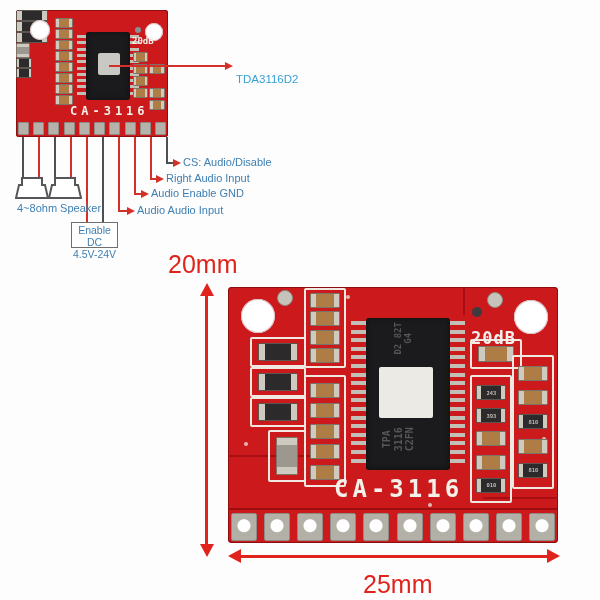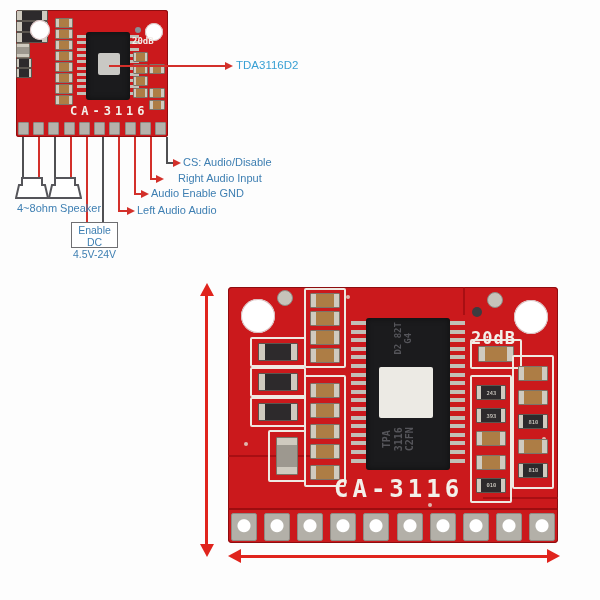--- a/index.html
+++ b/index.html
@@ -116,21 +116,21 @@
         <div class="pin-sm"></div>
         <div class="pin-sm"></div>
         <div class="pin-sm"></div>
         <div class="pin-sm"></div>
         <div class="pin-sm"></div>
     </div>
   </div>
 
   <div class="lh c-red" style="left:109px;top:65px;width:116px;"></div>
   <div class="arr r" style="left:225px;top:61.5px;"></div>
-  <div class="blab" style="left:236px;top:59px;color:#38a0d4;font-size:11.5px;">TDA3116D2</div>
+  <div class="blab" style="left:236px;top:73px;color:#38a0d4;font-size:11.5px;">TDA3116D2</div>
 
   <div class="lv c-dark" style="left:22px;top:137px;height:42px;"></div>
   <div class="lv c-red" style="left:38px;top:137px;height:42px;"></div>
   <div class="lv c-dark" style="left:54px;top:137px;height:42px;"></div>
   <div class="lv c-red" style="left:70px;top:137px;height:42px;"></div>
   <div class="lv c-red" style="left:86px;top:137px;height:85px;"></div>
   <div class="lv c-dark" style="left:102px;top:137px;height:85px;"></div>
   <div class="lv c-red" style="left:118px;top:137px;height:74px;"></div>
   <div class="lv c-red" style="left:134px;top:137px;height:57px;"></div>
   <div class="lv c-red" style="left:150px;top:137px;height:42px;"></div>
@@ -144,29 +144,29 @@
   </svg>
   <div class="blab" style="left:17px;top:202px;font-size:11px;">4~8ohm Speaker</div>
 
   <div class="dc-box" style="left:71px;top:222px;width:47px;height:26px;">
     <div>Enable DC</div>
     <div>4.5V-24V</div>
   </div>
 
   <div class="lh c-red" style="left:118px;top:210px;width:10px;"></div>
   <div class="arr r" style="left:127px;top:206.5px;"></div>
-  <div class="blab" style="left:137px;top:204px;">Left Audio Audio</div>
+  <div class="blab" style="left:137px;top:204px;">Audio Audio Input</div>
 
   <div class="lh c-red" style="left:134px;top:193px;width:8px;"></div>
   <div class="arr r" style="left:141px;top:189.5px;"></div>
   <div class="blab" style="left:151px;top:187px;">Audio Enable GND</div>
 
   <div class="lh c-red" style="left:150px;top:178px;width:7px;"></div>
   <div class="arr r" style="left:156px;top:174.5px;"></div>
-  <div class="blab" style="left:178px;top:171.5px;">Right Audio Input</div>
+  <div class="blab" style="left:166px;top:171.5px;">Right Audio Input</div>
 
   <div class="lh c-dark" style="left:166px;top:162px;width:8px;"></div>
   <div class="arr r" style="left:173px;top:158.5px;"></div>
   <div class="blab" style="left:183px;top:156px;">CS: Audio/Disable</div>
 
   <div class="pcb" style="left:228px;top:287px;width:330px;height:256px;border-radius:4px;">
     <div class="hole" style="left:13px;top:12px;width:34px;height:34px;"></div>
     <div class="hole" style="left:286px;top:13px;width:34px;height:34px;"></div>
     <div class="metal-dot" style="left:49px;top:3px;width:14px;height:14px;"></div>
     <div class="metal-dot" style="left:259px;top:5px;width:14px;height:14px;"></div>
@@ -254,21 +254,23 @@
         <div class="pad-lg"></div>
         <div class="pad-lg"></div>
         <div class="pad-lg"></div>
         <div class="pad-lg"></div>
         <div class="pad-lg"></div>
         <div class="pad-lg"></div>
         <div class="pad-lg"></div>
     </div>
   </div>
 
+  <div class="dim-lab" style="left:168px;top:250px;">20mm</div>
   <div class="dim-arr up" style="left:199.5px;top:283px;"></div>
   <div class="dim" style="left:205px;top:294px;width:3px;height:252px;"></div>
   <div class="dim-arr down" style="left:199.5px;top:544px;"></div>
 
   <div class="dim-arr left" style="left:228px;top:549px;"></div>
   <div class="dim" style="left:239px;top:555px;width:310px;height:3px;"></div>
   <div class="dim-arr right" style="left:547px;top:549px;"></div>
+  <div class="dim-lab" style="left:363px;top:570px;">25mm</div>
 
 </div>
 
 </body></html>

